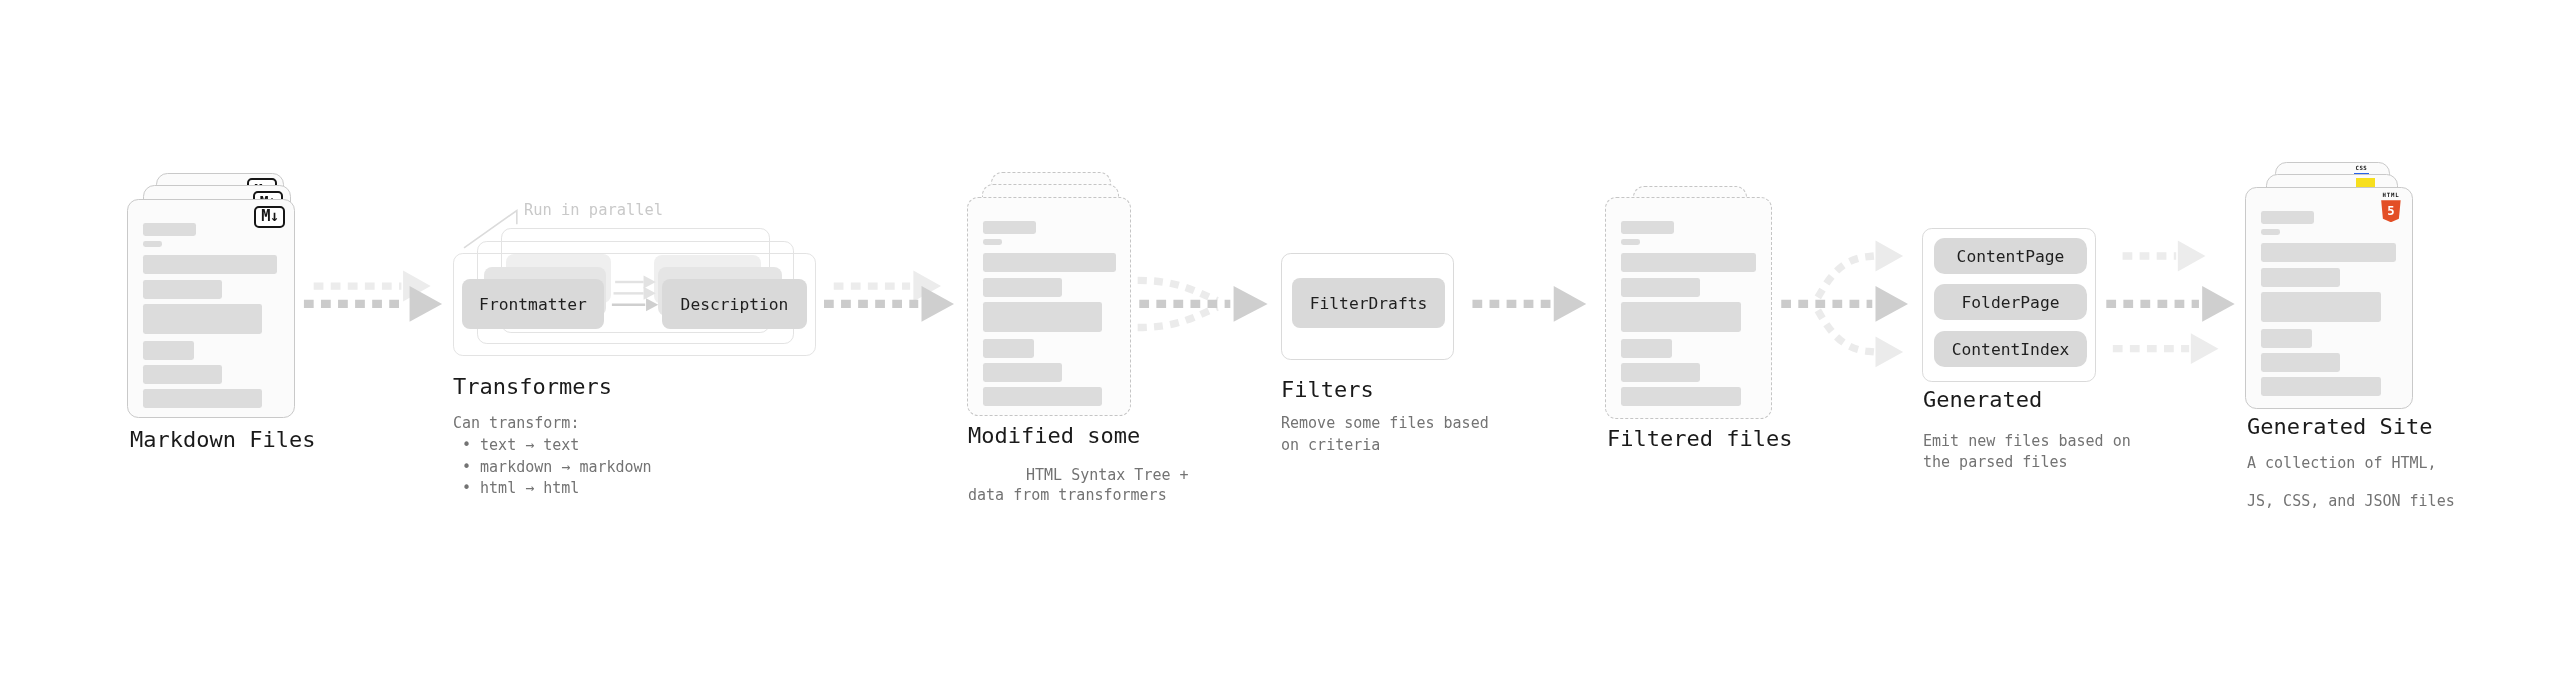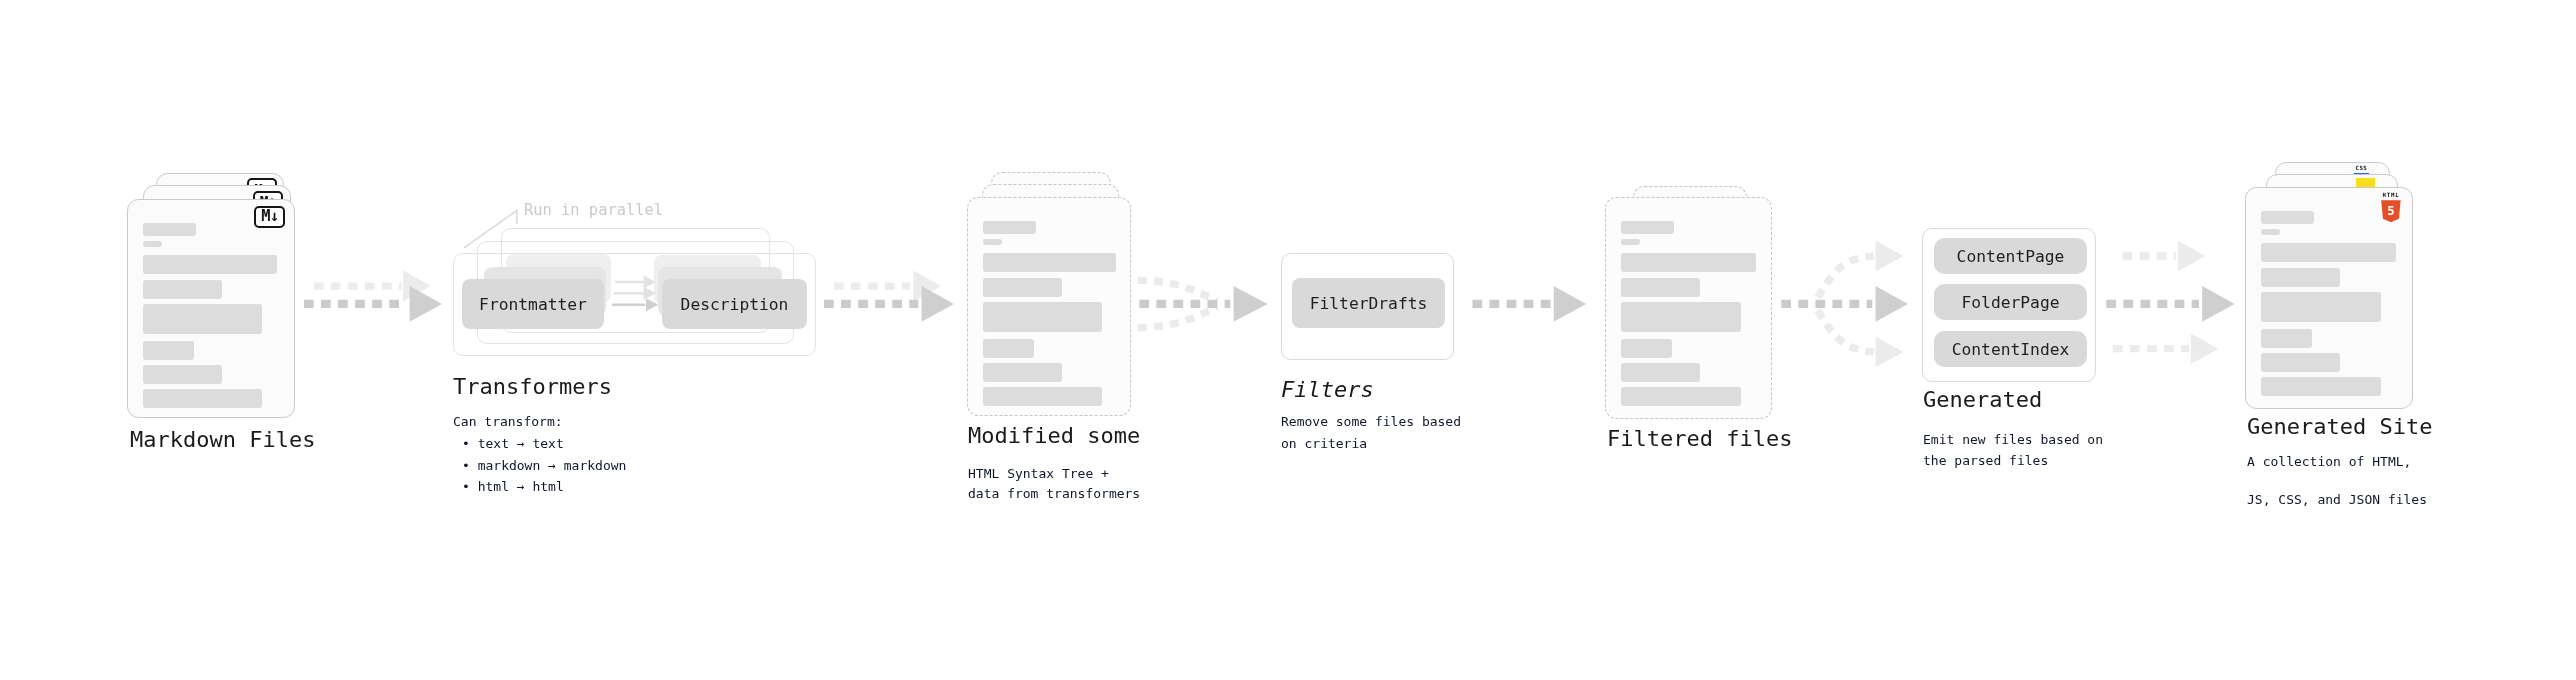--- a/index.html
+++ b/index.html
@@ -15,21 +15,21 @@
   
   .gbox{position:absolute;background:#d9d9d9;border-radius:8.1px;display:flex;align-items:center;justify-content:center;
         font-size:16.3px;color:#1f1f1f;white-space:nowrap;}
   .ghost1{position:absolute;background:#e5e5e5;border-radius:8.1px;}
   .ghost2{position:absolute;background:#efefef;border-radius:8.1px;}
   .ebox{position:absolute;background:#d9d9d9;border-radius:10.6px;display:flex;align-items:center;justify-content:center;
         font-size:16.3px;color:#1f1f1f;white-space:nowrap;}
   
   .sk{position:absolute;background:#dcdcdc;border-radius:2.4px;}
   .title{position:absolute;font-size:22px;line-height:1.1;color:#1a1a1a;white-space:nowrap;}
-  .cap{position:absolute;font-size:13px;line-height:1.3;color:#0f172a;white-space:nowrap;}
+  .cap{position:absolute;font-size:15px;line-height:1.3;color:#737373;white-space:nowrap;}
   .note{position:absolute;font-size:15.4px;color:#c9c9c9;white-space:nowrap;}
   
   .mdbadge{position:absolute;top:5.7px;right:9px;background:#ffffff;border:2.4px solid #161616;border-radius:4.9px;
            font-size:15.4px;font-weight:bold;line-height:1;padding:1.6px 4.9px;letter-spacing:-0.8px;color:#161616;}
   
   .cssbadge{position:absolute;top:3.3px;right:19.5px;width:16.3px;text-align:center;}
   .cssword{font-size:5.7px;font-weight:bold;letter-spacing:0.4px;color:#111;line-height:1;}
   .cssbar{width:14.6px;height:3.3px;background:#2862e9;margin:0.8px auto 0 auto;}
   .jsbadge{position:absolute;top:3.3px;right:22px;width:18.7px;height:9px;background:#f7df1e;}
   .htmlbadge{position:absolute;top:4.9px;right:10.6px;width:21px;text-align:center;}
@@ -94,28 +94,28 @@
       <div class="sk" style="left:15.4px;top:23px;width:53px;height:13px;"></div>
       <div class="sk" style="left:15.4px;top:41px;width:18.7px;height:5.7px;"></div>
       <div class="sk" style="left:15.4px;top:55px;width:133px;height:18.7px;"></div>
       <div class="sk" style="left:15.4px;top:80px;width:79px;height:18.7px;"></div>
       <div class="sk" style="left:15.4px;top:104px;width:119px;height:30px;"></div>
       <div class="sk" style="left:15.4px;top:141px;width:51px;height:18.7px;"></div>
       <div class="sk" style="left:15.4px;top:165px;width:79px;height:18.7px;"></div>
       <div class="sk" style="left:15.4px;top:189px;width:119px;height:18.7px;"></div>
     </div>
     <div class="title" style="left:968px;top:424px;">Modified some</div>
-    <div class="cap" style="left:968px;top:466px;">HTML Syntax Tree +</div>
+    <div class="cap" style="left:1026px;top:466px;">HTML Syntax Tree +</div>
     <div class="cap" style="left:968px;top:486px;">data from transformers</div>
   </div>
 
   <div>
     <div class="ctn" style="left:1281px;top:253px;width:173px;height:107px;border-color:#dadada;"></div>
     <div class="gbox" style="left:1292px;top:278px;width:153px;height:50px;">FilterDrafts</div>
-    <div class="title" style="left:1281px;top:378px;font-style:italic;">Filters</div>
+    <div class="title" style="left:1281px;top:378px;">Filters</div>
     <div class="cap" style="left:1281px;top:414px;">Remove some files based</div>
     <div class="cap" style="left:1281px;top:436px;">on criteria</div>
   </div>
 
   <div>
     <div class="dcard" style="left:1633px;top:186px;width:114px;height:219px;"></div>
     <div class="dcard" style="left:1605px;top:197px;width:167px;height:222px;">
       <div class="sk" style="left:15.4px;top:23px;width:53px;height:13px;"></div>
       <div class="sk" style="left:15.4px;top:41px;width:18.7px;height:5.7px;"></div>
       <div class="sk" style="left:15.4px;top:55px;width:135px;height:18.7px;"></div>

